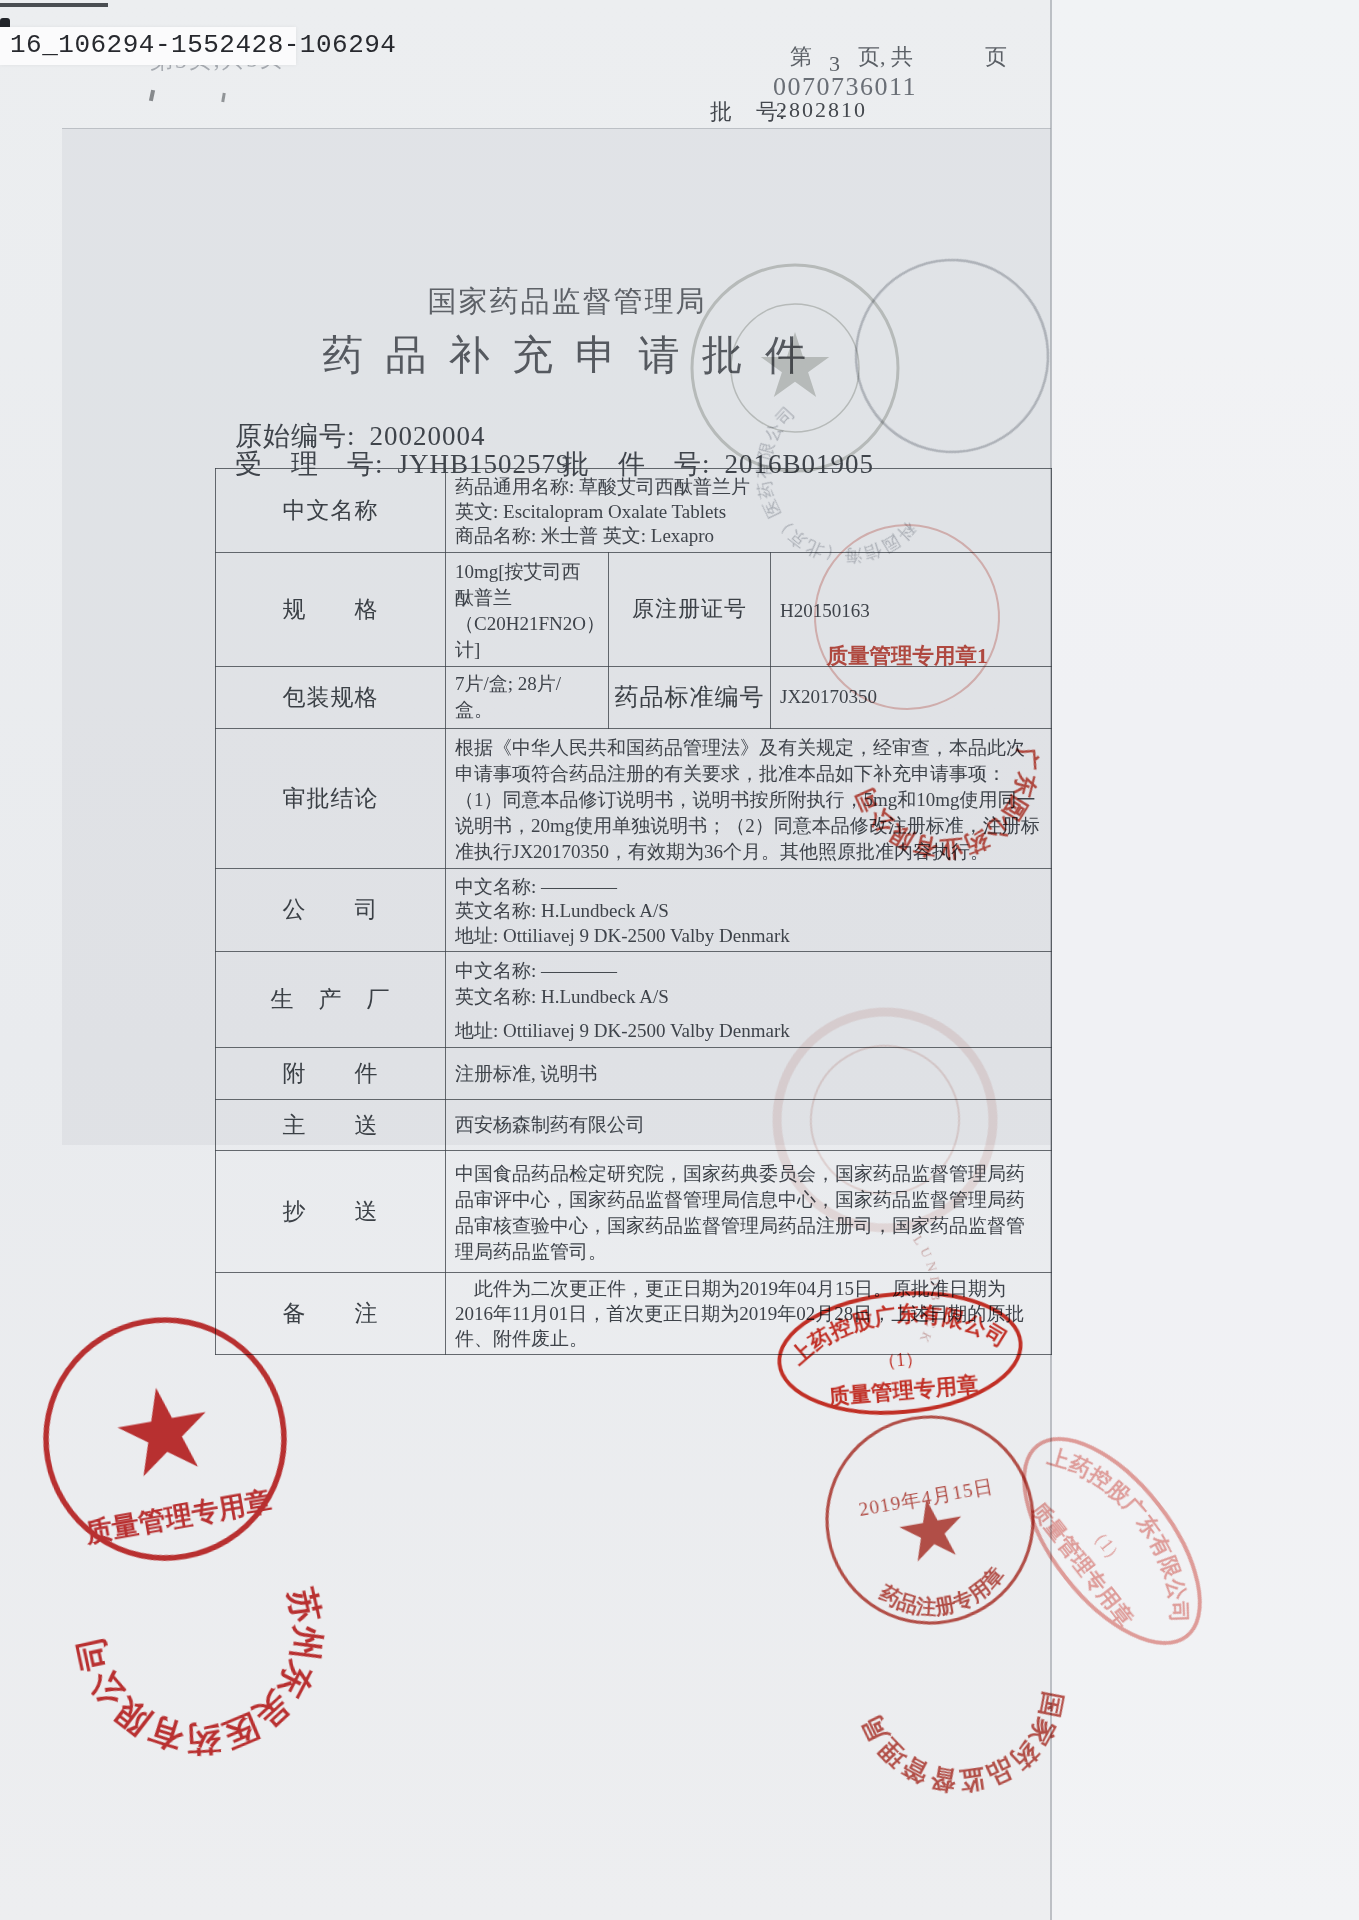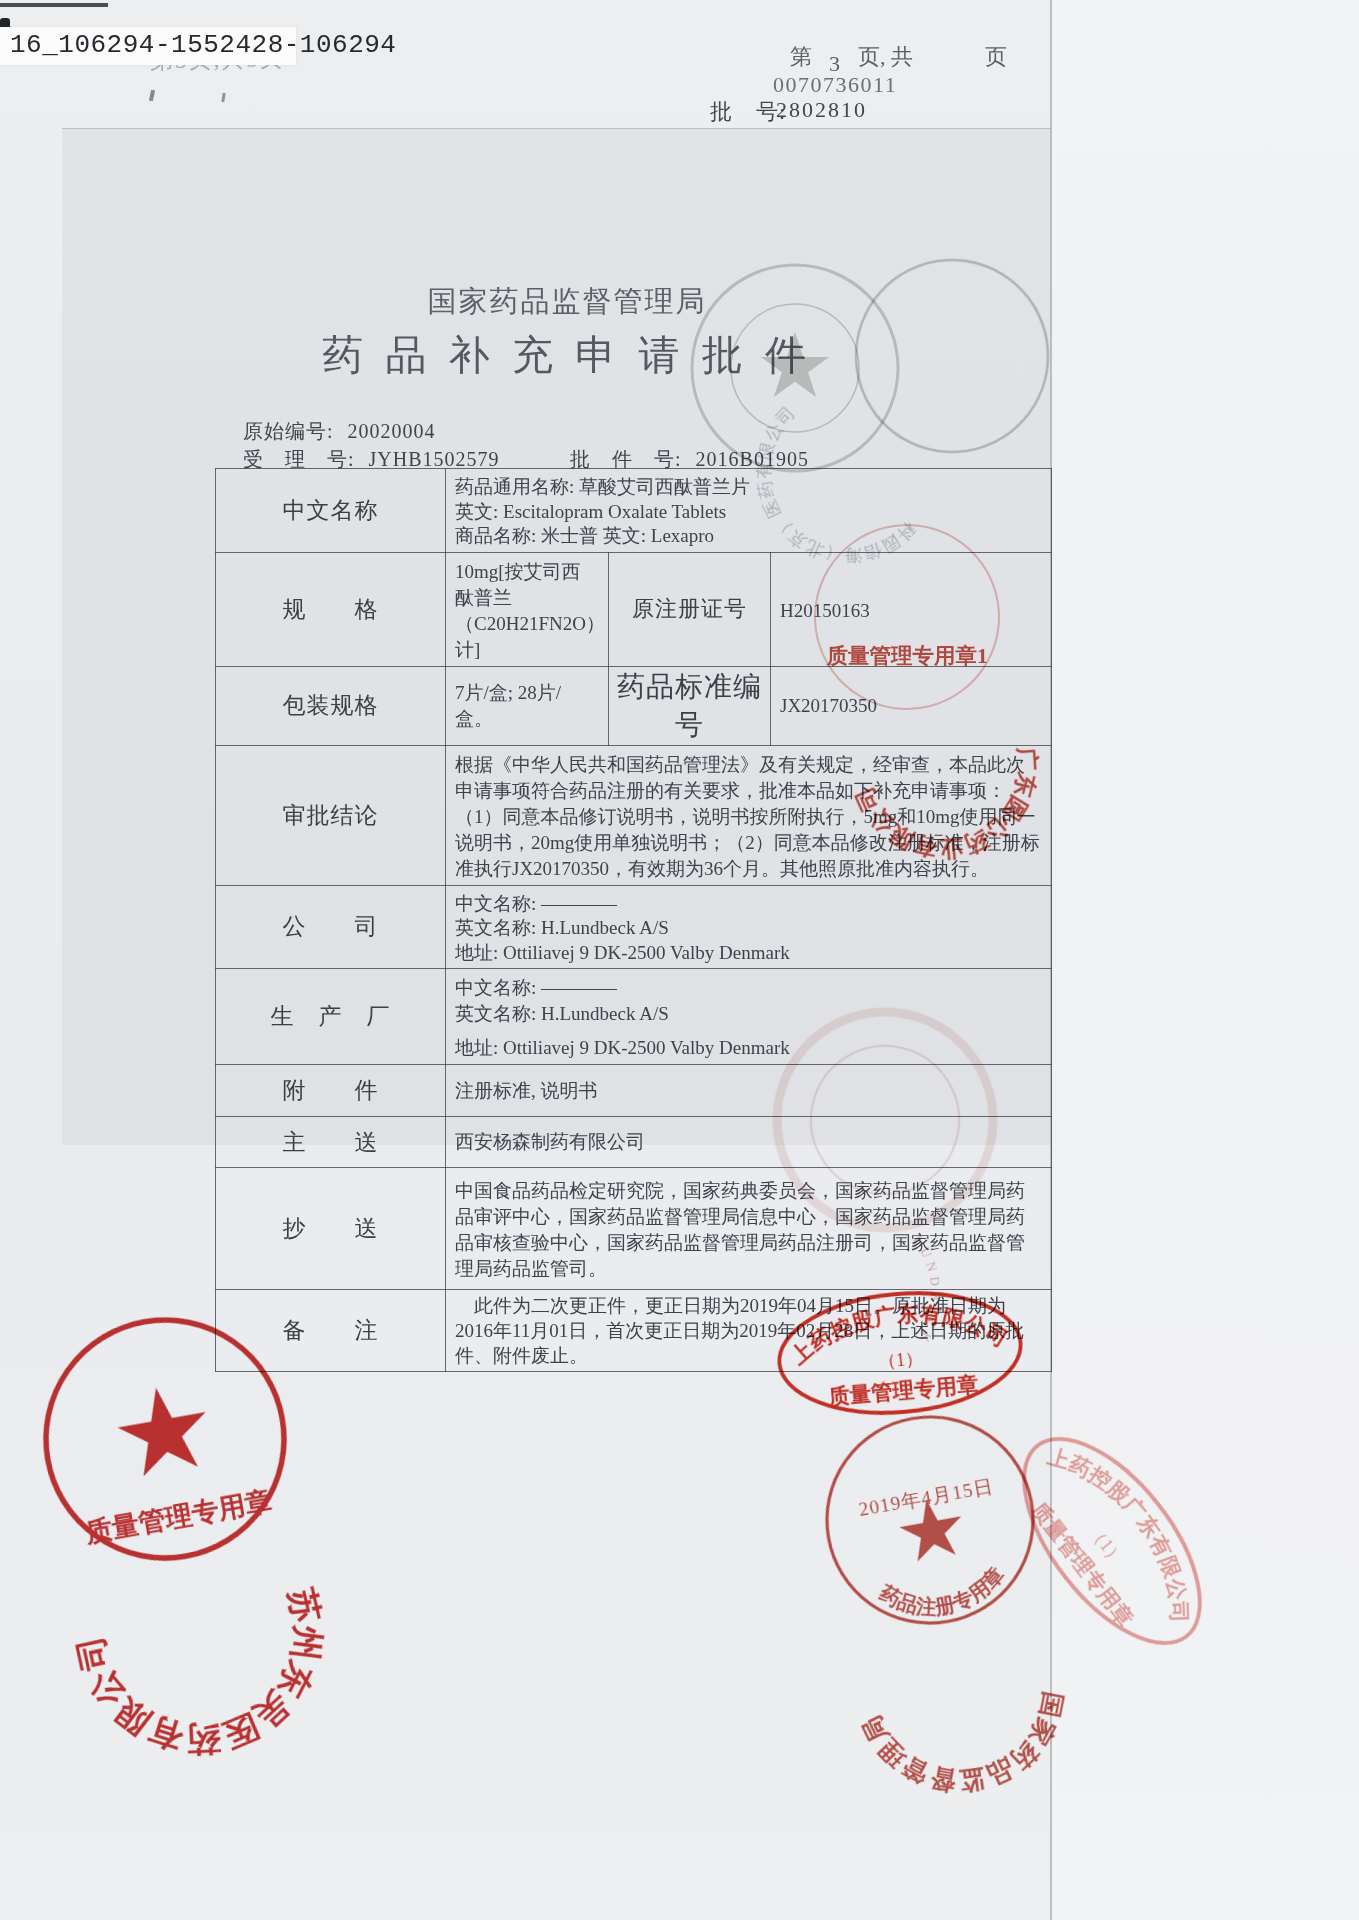--- a/index.html
+++ b/index.html
@@ -30,31 +30,31 @@
     position:absolute; left:10px; top:3px;
     font-family:"Liberation Mono", monospace;
     font-size:26px; color:#27292e; letter-spacing:0.5px; white-space:nowrap;
   }
   .ghost{
     position:absolute; left:150px; top:44px; font-size:23px;
     color:rgba(70,76,88,0.42); text-decoration:line-through;
     transform:rotate(-1deg); letter-spacing:2px; white-space:nowrap;
   }
   .hdr-gray{color:#5b6066; font-size:22px; white-space:nowrap;}
-  .serial{font-size:22px; color:#6a6f76; letter-spacing:1.5px; white-space:nowrap;}
+  .serial{font-size:26px; color:#6a6f76; letter-spacing:1.5px; white-space:nowrap;}
   .batchline{font-size:22px; color:#43474d; letter-spacing:1px; white-space:nowrap;}
   .agency{
     position:absolute; left:567px; top:282px; transform:translateX(-50%);
     font-size:29px; letter-spacing:2px; color:#5d6167; white-space:nowrap;
   }
   .doctitle{
     position:absolute; left:567px; top:328px; transform:translateX(-50%);
     font-size:41px; letter-spacing:6px; color:#55595f; white-space:nowrap;
   }
-  .refline{font-size:20px; color:#3f444b; letter-spacing:1px; white-space:nowrap;margin-left:8px;}
+  .refline{font-size:27px; color:#3f444b; letter-spacing:1px; white-space:nowrap;}
   .refline .v{margin-left:14px;}
   table.doc{
     position:absolute; left:215px; top:468px; width:836px;
     border-collapse:collapse; table-layout:fixed;
     font-family:"Liberation Serif", serif; color:#3e434a;
   }
   table.doc td{border:1.6px solid rgba(62,66,73,0.78); vertical-align:middle; overflow:hidden;}
   td.lbl{text-align:center; font-size:23px; color:#3b4046; letter-spacing:1px;}
   td.val{font-size:19px; line-height:26px; padding:3px 10px 3px 9px;}
   td.val.tight{line-height:24.5px;}
@@ -120,21 +120,21 @@
     </tr>
     <tr style="height:110px">
       <td class="lbl">规　　格</td>
       <td class="val top">10mg[按艾司西酞普兰（C20H21FN2O）计]</td>
       <td class="lbl" style="font-size:22px">原注册证号</td>
       <td class="val top">H20150163</td>
     </tr>
     <tr style="height:62px">
       <td class="lbl">包装规格</td>
       <td class="val">7片/盒; 28片/盒。</td>
-      <td class="lbl" style="font-size:28px">药品标准编号</td>
+      <td class="lbl" style="font-size:24px">药品标准编号</td>
       <td class="val">JX20170350</td>
     </tr>
     <tr style="height:140px">
       <td class="lbl">审批结论</td>
       <td class="val top" colspan="3">根据《中华人民共和国药品管理法》及有关规定，经审查，本品此次申请事项符合药品注册的有关要求，批准本品如下补充申请事项：（1）同意本品修订说明书，说明书按所附执行，5mg和10mg使用同一说明书，20mg使用单独说明书；（2）同意本品修改注册标准，注册标准执行JX20170350，有效期为36个月。其他照原批准内容执行。</td>
     </tr>
     <tr style="height:70px">
       <td class="lbl">公　　司</td>
       <td class="val tight top" colspan="3">
         <div>中文名称: ————</div>

